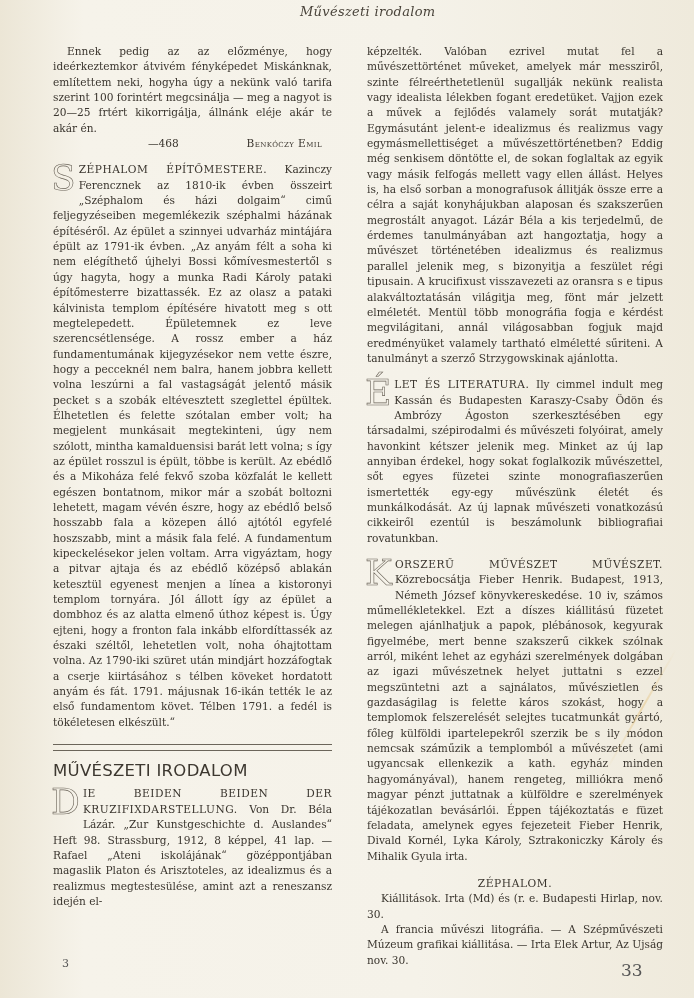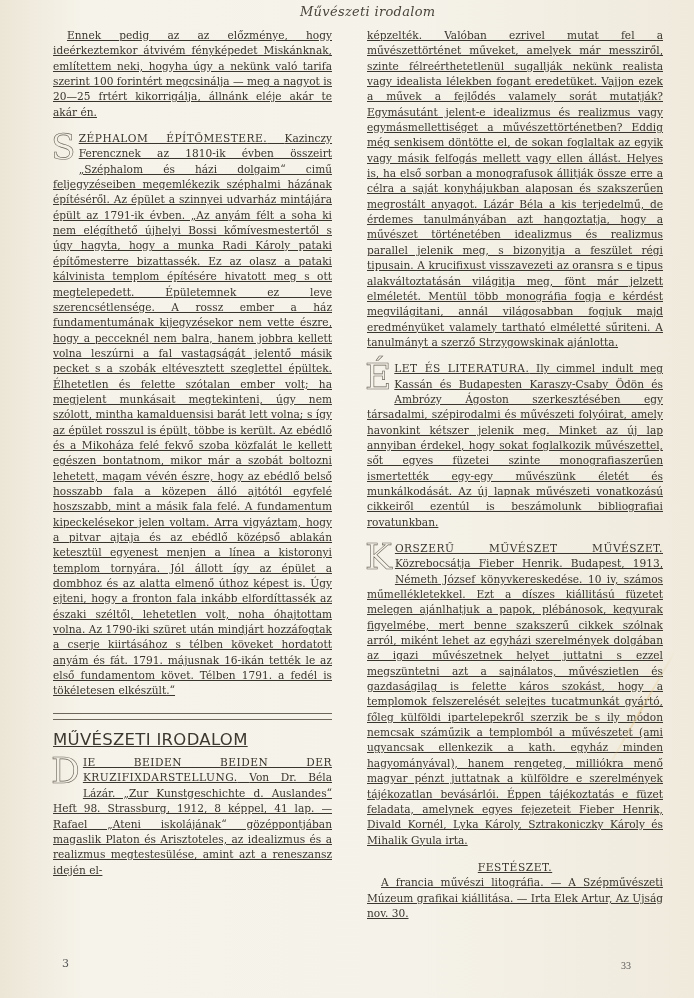--- a/index.html
+++ b/index.html
@@ -13,24 +13,23 @@
   }
   .running-head {
     position: absolute; top: 4px; left: 0; width: 694px; text-align: right;
     padding-right: 0;
   }
   .running-head span {
     position: absolute; left: 300px; top: 0;
     font-style: italic; font-size: 13px; color: #4a443b; letter-spacing: 0.3px;
   }
   .col {
-    position: absolute; top: 28px;
+    position: absolute; top: 44px;
     font-size: 10.6px; line-height: 15.35px; text-align: justify;
     hyphens: manual;
-    text-decoration: underline;
   }
   .col-left { left: 53px; width: 279px; }
   .col-right { left: 367px; width: 296px; }
   p { margin: 0; }
   .indent { text-indent: 14px; }
   .sig {
     display: flex; justify-content: space-between;
     margin-top: 0px; padding-left: 95px; padding-right: 10px;
   }
   .smallcaps { font-variant: small-caps; letter-spacing: 0.4px; }
@@ -41,37 +40,41 @@
     -webkit-text-stroke: 0.6px #6a6358; color: transparent;
   }
   .caps { letter-spacing: 0.5px; margin-top: 8px; }
   .rule-block { margin-top: 14px; }
   .rule { height: 0; border-top: 1px solid #6b655a; margin: 0 0 5px 0; }
   .section-title {
     font-family: "DejaVu Sans", sans-serif; font-size: 16.5px; letter-spacing: 0.3px;
     color: #3d3830; margin: 12px 0 8px 0; font-weight: normal;
   }
   .page-num-left { position: absolute; left: 62px; top: 957px; font-size: 11px; color: #555; }
-  .page-num-right { position: absolute; left: 621px; top: 960px; font-size: 10px; color: #555; font-family: Liberation Serif, serif; }
+  .page-num-right { position: absolute; left: 621px; top: 960px; font-size: 17px; color: #555; }
   .center-head { text-align: center; margin-top: 12px; letter-spacing: 0.6px; }
   .gloss {
     position: absolute; left: 640px; top: 640px; width: 2px; height: 140px;
     background: linear-gradient(180deg, rgba(230,210,160,0), rgba(230,200,140,0.6), rgba(230,210,160,0));
     transform: rotate(30deg);
   }
 </style>
 </head>
 <body>
 
 <div class="running-head">
   <span>Művészeti irodalom</span>
 </div>
 
 <div class="col col-left">
   <p class="indent">Ennek pedig az az előzménye, hogy ideérkeztemkor átvivém fényképedet Miskánknak, említettem neki, hogyha úgy a nekünk való tarifa szerint 100 forintért megcsinálja — meg a nagyot is 20—25 frtért kikorrigálja, állnánk eléje akár te akár én.</p>
+  <div class="sig">
+    <span>—468</span>
+    <span class="smallcaps">Benkóczy Emil</span>
+  </div>
 
   <div class="article">
     <span class="dropcap">S</span>
     <span class="caps">ZÉPHALOM ÉPÍTŐMESTERE.</span>
     <span>Kazinczy Ferencznek az 1810-ik évben összeirt „Széphalom és házi dolgaim“ cimű feljegyzéseiben megemlékezik széphalmi házának építéséről. Az épület a szinnyei udvarház mintájára épült az 1791-ik évben. „Az anyám félt a soha ki nem elégíthető újhelyi Bossi kőmívesmestertől s úgy hagyta, hogy a munka Radi Károly pataki építőmesterre bizattassék. Ez az olasz a pataki kálvinista templom építésére hivatott meg s ott megtelepedett. Épületemnek ez leve szerencsétlensége. A rossz ember a ház fundamentumának kijegyzésekor nem vette észre, hogy a pecceknél nem balra, hanem jobbra kellett volna leszúrni a fal vastagságát jelentő másik pecket s a szobák eltévesztett szeglettel épültek. Élhetetlen és felette szótalan ember volt; ha megjelent munkásait megtekinteni, úgy nem szólott, mintha kamalduensisi barát lett volna; s így az épület rosszul is épült, többe is került. Az ebédlő és a Mikoháza felé fekvő szoba közfalát le kellett egészen bontatnom, mikor már a szobát boltozni lehetett, magam vévén észre, hogy az ebédlő belső hosszabb fala a közepen álló ajtótól egyfelé hoszszabb, mint a másik fala felé. A fundamentum kipeckelésekor jelen voltam. Arra vigyáztam, hogy a pitvar ajtaja és az ebédlő középső ablakán ketesztül egyenest menjen a línea a kistoronyi templom tornyára. Jól állott így az épület a dombhoz és az alatta elmenő úthoz képest is. Úgy ejteni, hogy a fronton fala inkább elfordíttassék az északi széltől, lehetetlen volt, noha óhajtottam volna. Az 1790-iki szüret után mindjárt hozzáfogtak a cserje kiirtásához s télben köveket hordatott anyám és fát. 1791. májusnak 16-ikán tették le az első fundamentom követ. Télben 1791. a fedél is tökéletesen elkészült.“</span>
   </div>
 
   <div class="rule-block">
     <div class="rule"></div>
     <div class="rule"></div>
@@ -94,19 +97,20 @@
     <span class="caps">LET ÉS LITERATURA.</span>
     <span>Ily cimmel indult meg Kassán és Budapesten Karaszy-Csaby Ödön és Ambrózy Ágoston szerkesztésében egy társadalmi, szépirodalmi és művészeti folyóirat, amely havonkint kétszer jelenik meg. Minket az új lap annyiban érdekel, hogy sokat foglalkozik művészettel, sőt egyes füzetei szinte monografiaszerűen ismertették egy-egy művészünk életét és munkálkodását. Az új lapnak művészeti vonatkozású cikkeiről ezentúl is beszámolunk bibliografiai rovatunkban.</span>
   </div>
 
   <div class="article">
     <span class="dropcap">K</span>
     <span class="caps">ORSZERŰ MŰVÉSZET MŰVÉSZET.</span>
     <span>Közrebocsátja Fieber Henrik. Budapest, 1913, Németh József könyvkereskedése. 10 iv, számos műmellékletekkel. Ezt a díszes kiállitású füzetet melegen ajánlhatjuk a papok, plébánosok, kegyurak figyelmébe, mert benne szakszerű cikkek szólnak arról, miként lehet az egyházi szerelmények dolgában az igazi művészetnek helyet juttatni s ezzel megszüntetni azt a sajnálatos, művészietlen és gazdaságilag is felette káros szokást, hogy a templomok felszerelését selejtes tucatmunkát gyártó, főleg külföldi ipartelepekről szerzik be s ily módon nemcsak száműzik a templomból a művészetet (ami ugyancsak ellenkezik a kath. egyház minden hagyományával), hanem rengeteg, milliókra menő magyar pénzt juttatnak a külföldre e szerelmények tájékozatlan bevásárlói. Éppen tájékoztatás e füzet feladata, amelynek egyes fejezeteit Fieber Henrik, Divald Kornél, Lyka Károly, Sztrakoniczky Károly és Mihalik Gyula irta.</span>
   </div>
 
-  <div class="center-head">FESTÉSZET.</div>
+  <div class="center-head">ZÉPHALOM.</div>
+  <p class="indent">Kiállitások. Irta (Md) és (r. e. Budapesti Hirlap, nov. 30.</p>
   <p class="indent">A francia művészi litográfia. — A Szépművészeti Múzeum grafikai kiállitása. — Irta Elek Artur, Az Ujság nov. 30.</p>
 
 </div>
 <div class="page-num-right">33</div>
 
 <div class="gloss"></div>
 
 </body></html>

